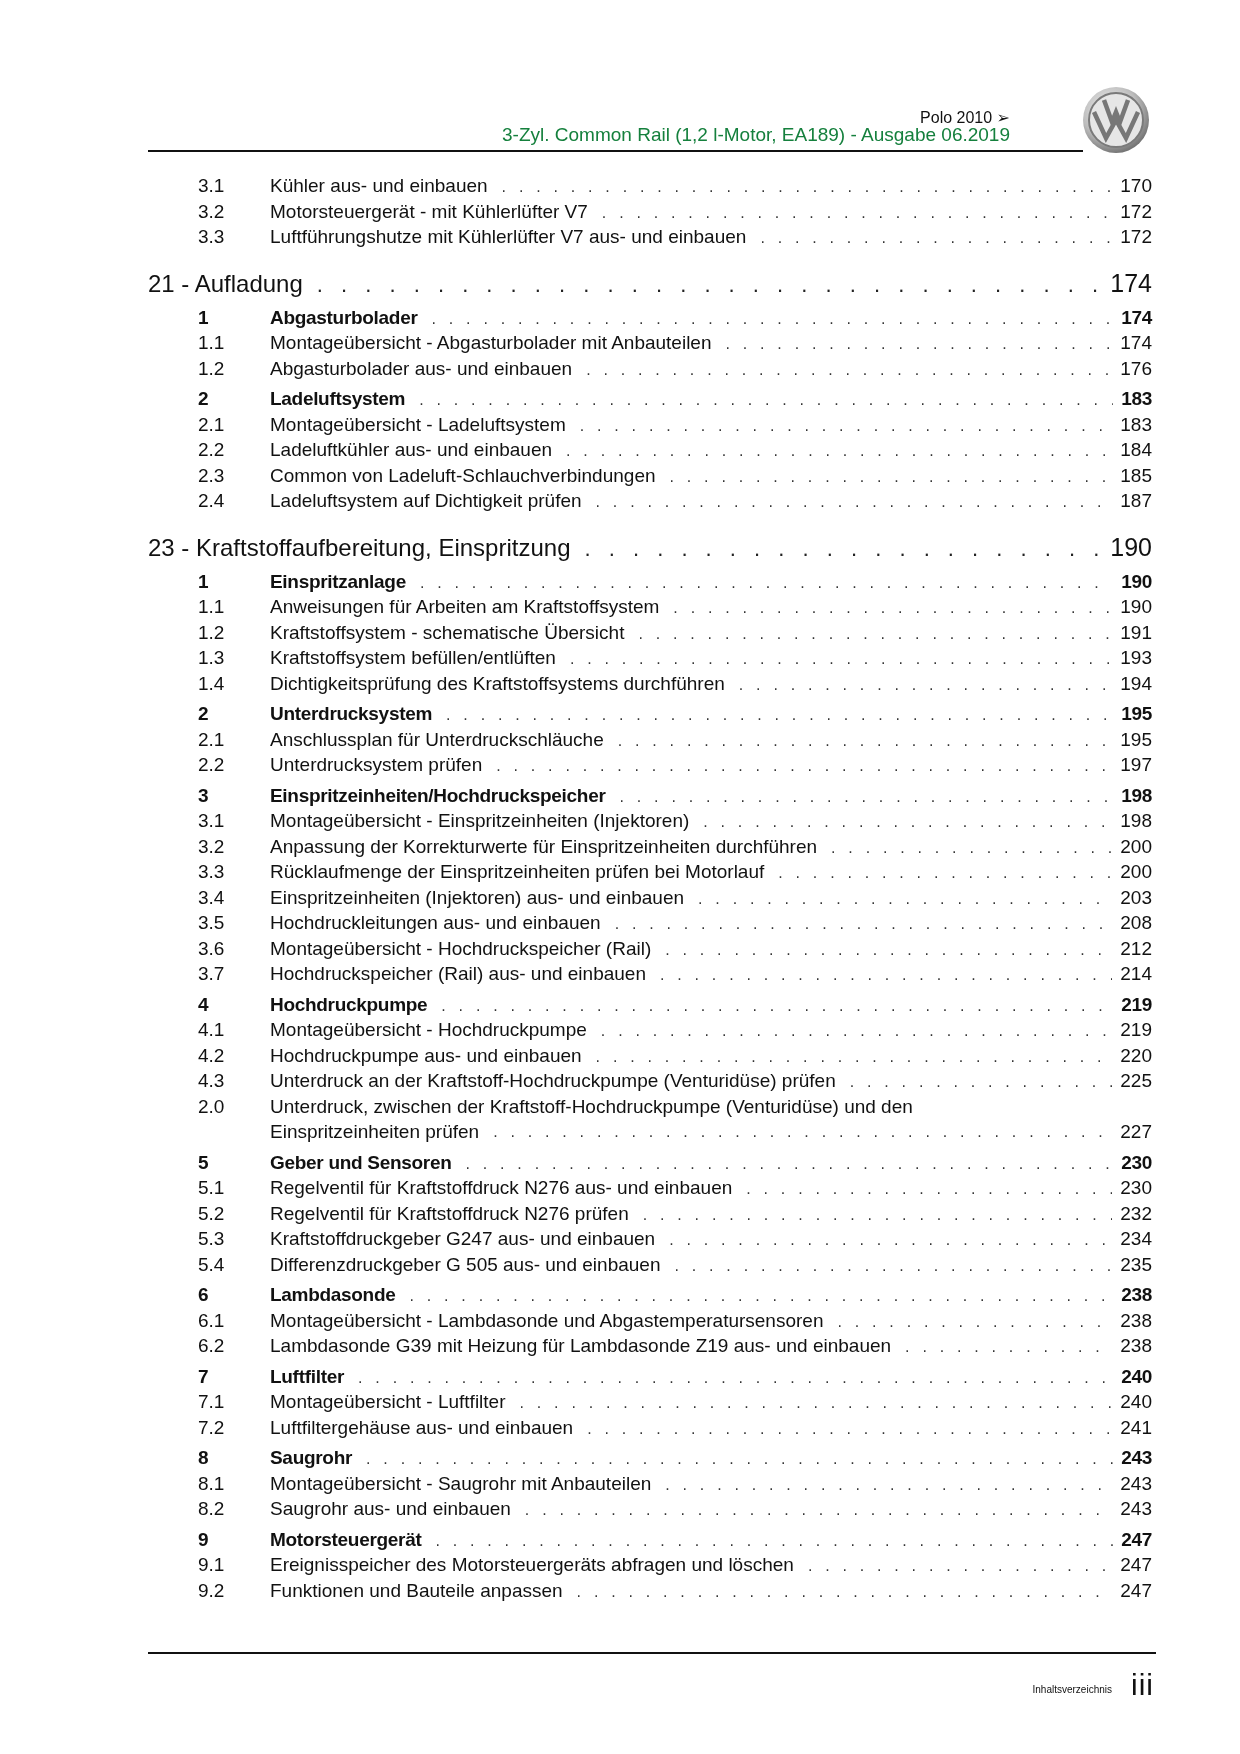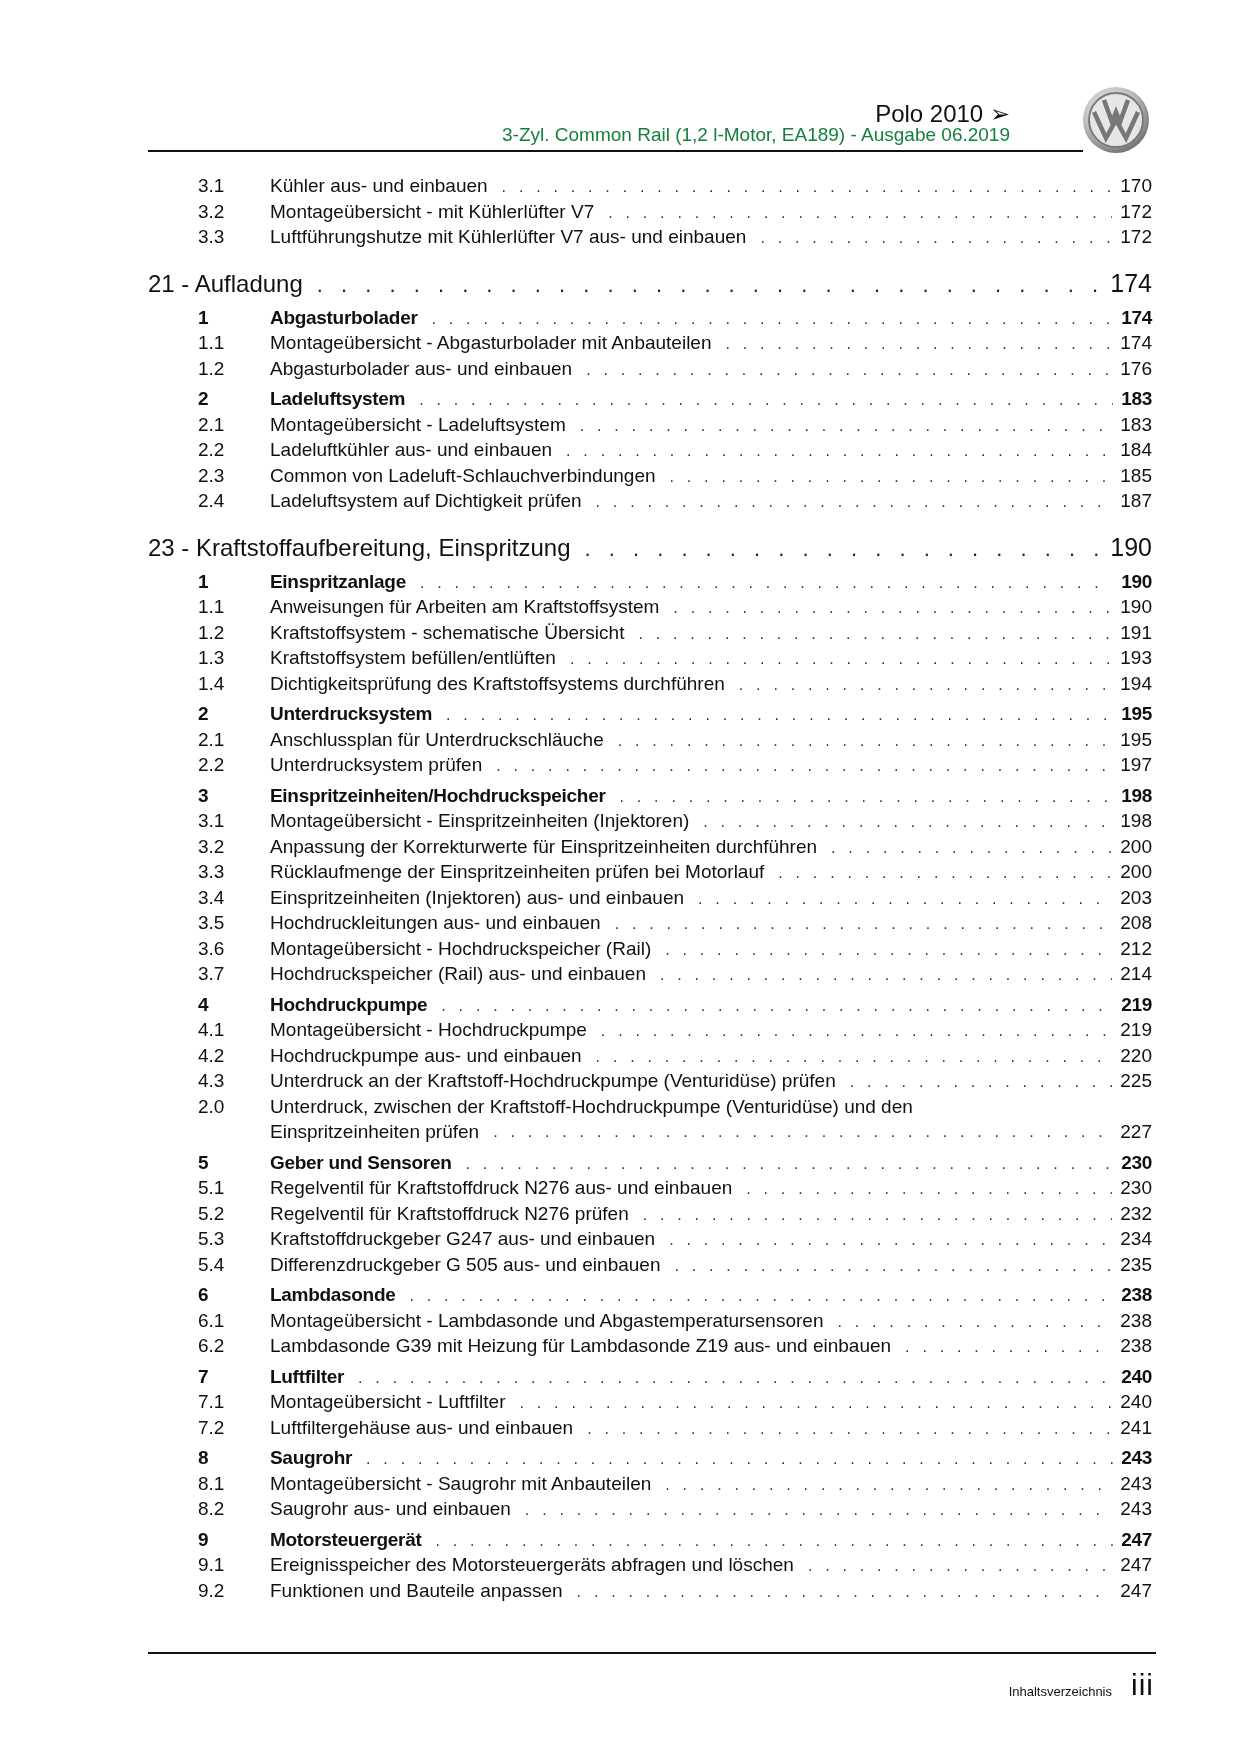--- a/index.html
+++ b/index.html
@@ -1,19 +1,19 @@
 <!DOCTYPE html>
 <html><head>
 <meta charset="utf-8">
 <style>
   html, body { margin:0; padding:0; background:#ffffff; }
   body { width:1240px; height:1754px; position:relative; overflow:hidden;
          font-family:"Liberation Sans", sans-serif; color:#111; }
   .header { position:absolute; left:148px; top:96px; width:1010px; height:56px; }
-  .header .title-line1 { position:absolute; right:148px; top:4px; font-size:24px; color:#111; }
+  .header .title-line1 { position:absolute; right:148px; top:12px; font-size:16px; color:#111; }
   .header .title-line2 { position:absolute; right:148px; top:28px; font-size:19px; color:#15803d; white-space:nowrap; }
   .header .rule { position:absolute; left:0; top:54px; width:935px; height:2px; background:#111; }
   .logo { position:absolute; left:1082px; top:86px; width:68px; height:68px; }
   .toc { position:absolute; left:148px; top:173px; width:1004px; }
   .row { position:relative; display:flex; align-items:baseline; font-size:19px; line-height:25.5px; height:25.5px; }
   .row .num { width:72px; flex:0 0 72px; padding-left:50px; }
   .row .label { white-space:nowrap; padding-right:14px; }
   .row .dots { flex:1 1 auto; overflow:hidden; white-space:nowrap; color:#333; letter-spacing:4.2px; font-size:16px; }
   .row .page { flex:0 0 auto; padding-left:8px; text-align:right; }
   .row.sub .label, .row.sub .num, .row.sub .page { font-weight:normal; }
@@ -22,21 +22,21 @@
   .row.chapter { font-size:24px; height:34px; line-height:34px; margin-top:16px; margin-bottom:3px; }
   .row.chapter .label { padding-left:0; font-size:24px; }
   .row.chapter .dots { font-size:22px; letter-spacing:6px; color:#222; }
   .row.chapter .page { font-size:25px; }
   .row.wrap { height:auto; flex-direction:column; align-items:stretch; }
   .row.wrap .line1 { display:flex; }
   .row.wrap .line2 { display:flex; align-items:center; }
   .row.wrap .line2 .spacer { width:122px; flex:0 0 122px; }
   .footer { position:absolute; left:148px; top:1652px; width:1008px; }
   .footer .rule { height:2px; background:#111; width:1008px; }
-  .footer .section { position:absolute; right:44px; top:32px; font-size:13px; }
+  .footer .section { position:absolute; right:44px; top:32px; font-size:10px; }
   .footer .pageno { position:absolute; right:2px; top:16px; font-size:30px; font-weight:normal; letter-spacing:1px; }
 </style>
 </head>
 <body>
 
 <div class="header">
   <div class="title-line1">
     <span>Polo 2010</span>
     <span>➢</span>
   </div>
@@ -62,21 +62,21 @@
 
 <div class="toc" id="toc">
     <div class="row sub">
       <span class="num">3.1</span>
       <span class="label">Kühler aus- und einbauen</span>
       <span class="dots">. . . . . . . . . . . . . . . . . . . . . . . . . . . . . . . . . . . . . . . . . . . . . . . . . . . . . . . . . . . . . . . . . . . . . . . . . . . . . . . . . . . . . . . . . . . . . . . . . . . . . . . . . . . . . . . . . . . . . . . . </span>
       <span class="page">170</span>
     </div>
     <div class="row sub">
       <span class="num">3.2</span>
-      <span class="label">Montageübersicht - mit Kühlerlüfter V7</span>
+      <span class="label">Motorsteuergerät - mit Kühlerlüfter V7</span>
       <span class="dots">. . . . . . . . . . . . . . . . . . . . . . . . . . . . . . . . . . . . . . . . . . . . . . . . . . . . . . . . . . . . . . . . . . . . . . . . . . . . . . . . . . . . . . . . . . . . . . . . . . . . . . . . . . . . . . . . . . . . . . . . </span>
       <span class="page">172</span>
     </div>
     <div class="row sub">
       <span class="num">3.3</span>
       <span class="label">Luftführungshutze mit Kühlerlüfter V7 aus- und einbauen</span>
       <span class="dots">. . . . . . . . . . . . . . . . . . . . . . . . . . . . . . . . . . . . . . . . . . . . . . . . . . . . . . . . . . . . . . . . . . . . . . . . . . . . . . . . . . . . . . . . . . . . . . . . . . . . . . . . . . . . . . . . . . . . . . . . </span>
       <span class="page">172</span>
     </div>
     <div class="row chapter">

